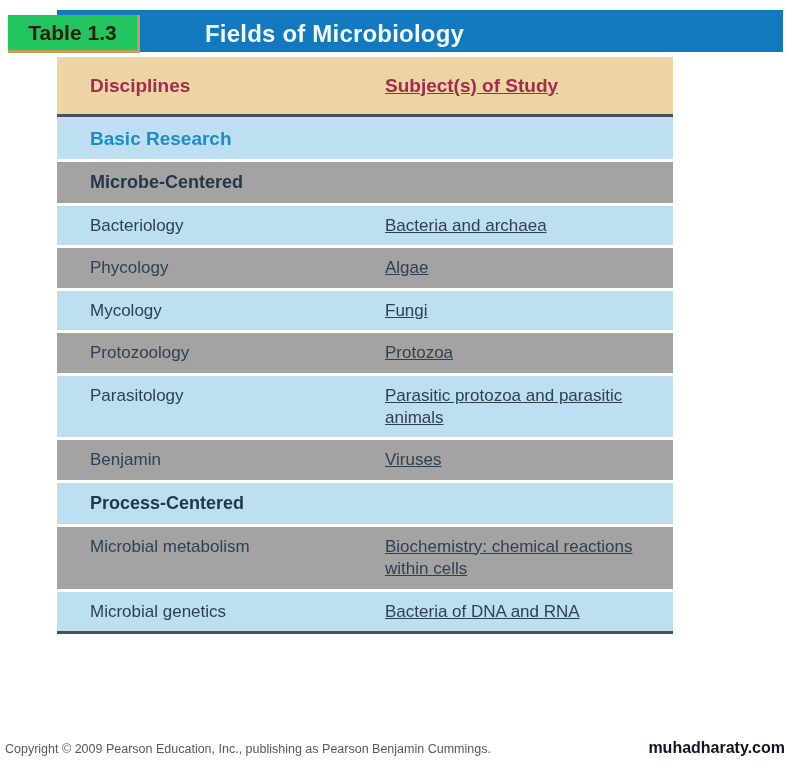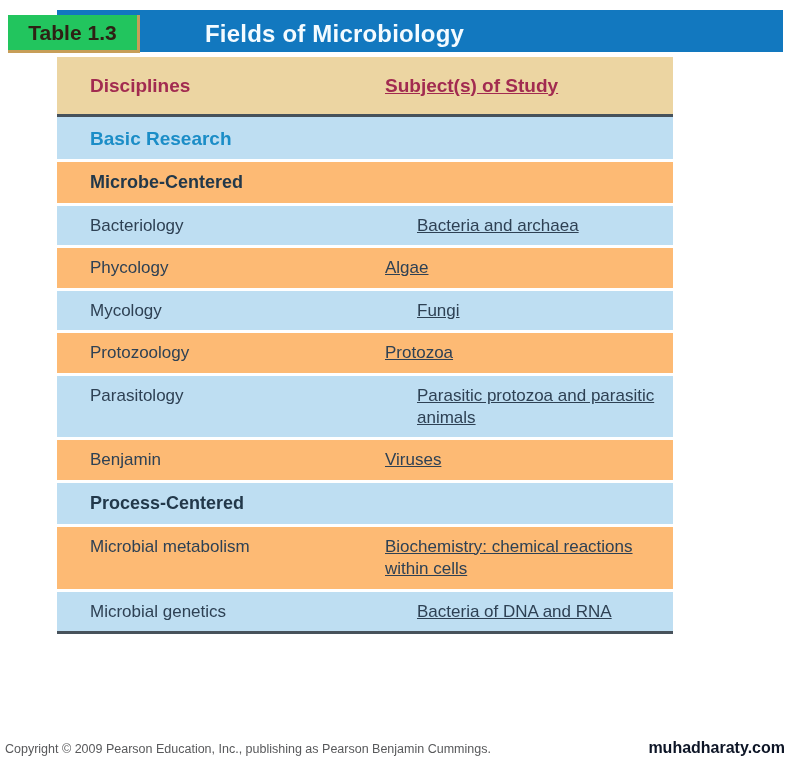--- a/index.html
+++ b/index.html
@@ -29,22 +29,22 @@
   .head-row {
     background:#ecd5a2; height:60px; display:flex; align-items:center;
     border-bottom:3px solid #47525b;
   }
   .head-row .cell { color:#a22b50; font-size:19px; font-weight:bold; }
   .c1 { flex:0 0 295px; margin-left:33px; }
   .c2 { flex:1; padding-right:14px;text-decoration:underline; }
   .rows { border-bottom:3px solid #47525b; }
   .row { display:flex; padding:9px 0 8px 0; border-bottom:3px solid #ffffff; }
   .row:last-child { border-bottom:none; }
-  .row-med   { background:#bedef2;gap:32px; }
-  .row-light { background:#fdba74; }
+  .row-med   { background:#bedef2; }
+  .row-light { background:#a3a3a3; }
   .row .cell { color:#2e4154; font-size:17px; line-height:1.32; white-space:pre-line; }
   .row.section .cell    { color:#1b8dc7; font-size:19px; font-weight:bold; }
   .row.subsection .cell { color:#22384a; font-size:18px; font-weight:bold; }
   
   .footer {
     position:absolute; left:0; top:739px; width:789px;
     display:flex; justify-content:space-between; align-items:baseline;
     padding:0 4px 0 5px;
     gap:16px;
   }

